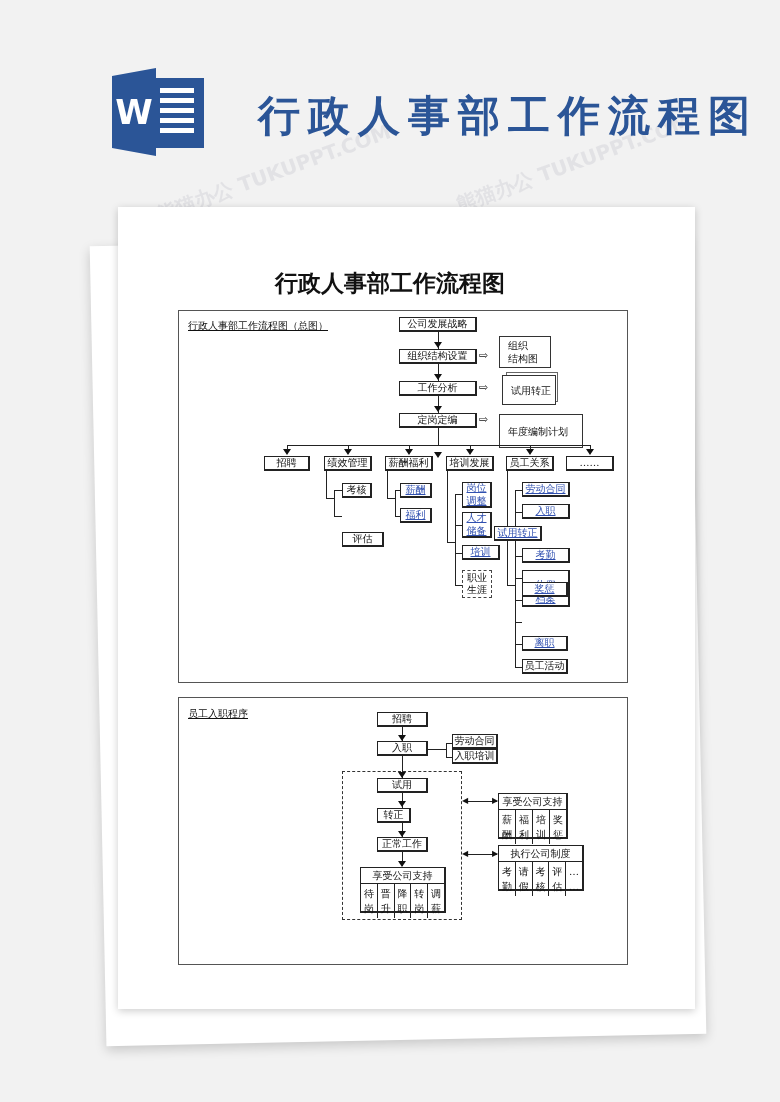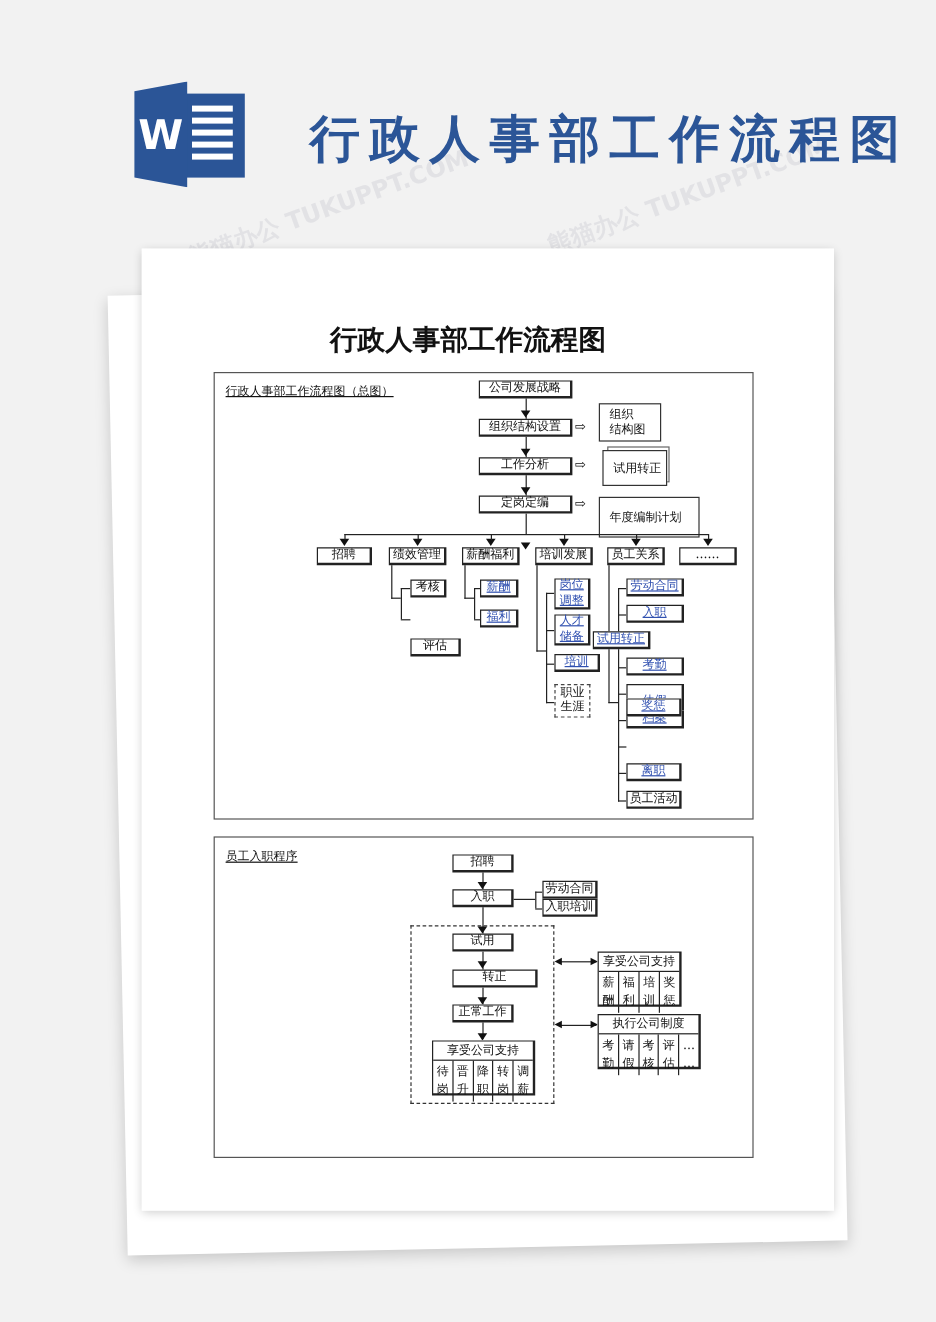--- a/index.html
+++ b/index.html
@@ -156,21 +156,21 @@
 <div class="vl" style="left:446px;top:743px;height:14px"></div>
 <div class="hl" style="left:446px;top:743px;width:6px"></div>
 <div class="hl" style="left:446px;top:757px;width:6px"></div>
 <div class="box" style="left:452px;top:734px;width:46px;height:15px">劳动合同</div>
 <div class="box" style="left:452px;top:749px;width:46px;height:15px">入职培训</div>
 
 <div class="abs" style="left:342px;top:771px;width:120px;height:149px;border:1px dashed #333"></div>
 <div class="arrow-d" style="left:398px;top:772px"></div>
 <div class="box" style="left:377px;top:778px;width:51px;height:15px">试用</div>
 <div class="arrow-d" style="left:398px;top:801px"></div>
-<div class="box" style="left:377px;top:808px;width:71px;height:15px">转正</div>
+<div class="box" style="left:377px;top:808px;width:34px;height:15px">转正</div>
 <div class="arrow-d" style="left:398px;top:831px"></div>
 <div class="box" style="left:377px;top:837px;width:51px;height:15px">正常工作</div>
 <div class="arrow-d" style="left:398px;top:861px"></div>
 
 <div class="grid-tab" style="left:360px;top:867px;width:86px;height:46px">
   <div class="hdr">享受公司支持</div>
   <div class="cells">
     <div class="cell" style="white-space:pre-line">待
 岗</div>
     <div class="cell" style="white-space:pre-line">晋

